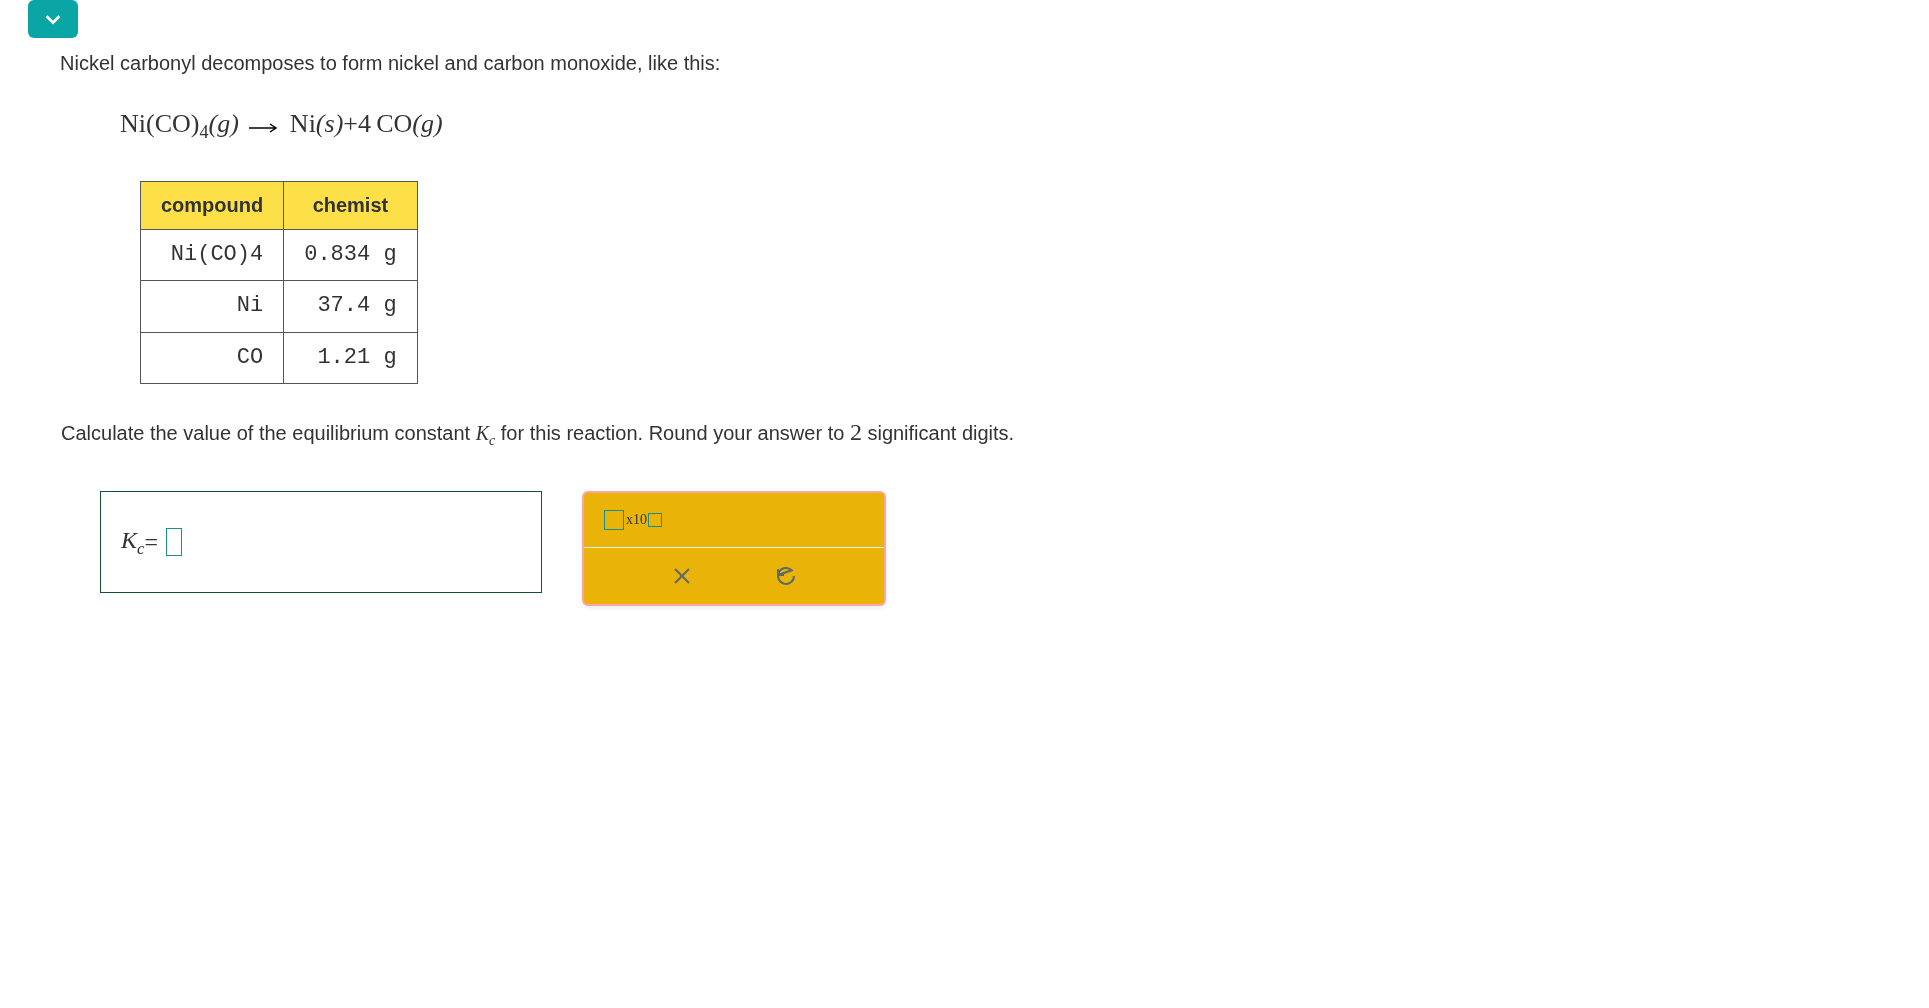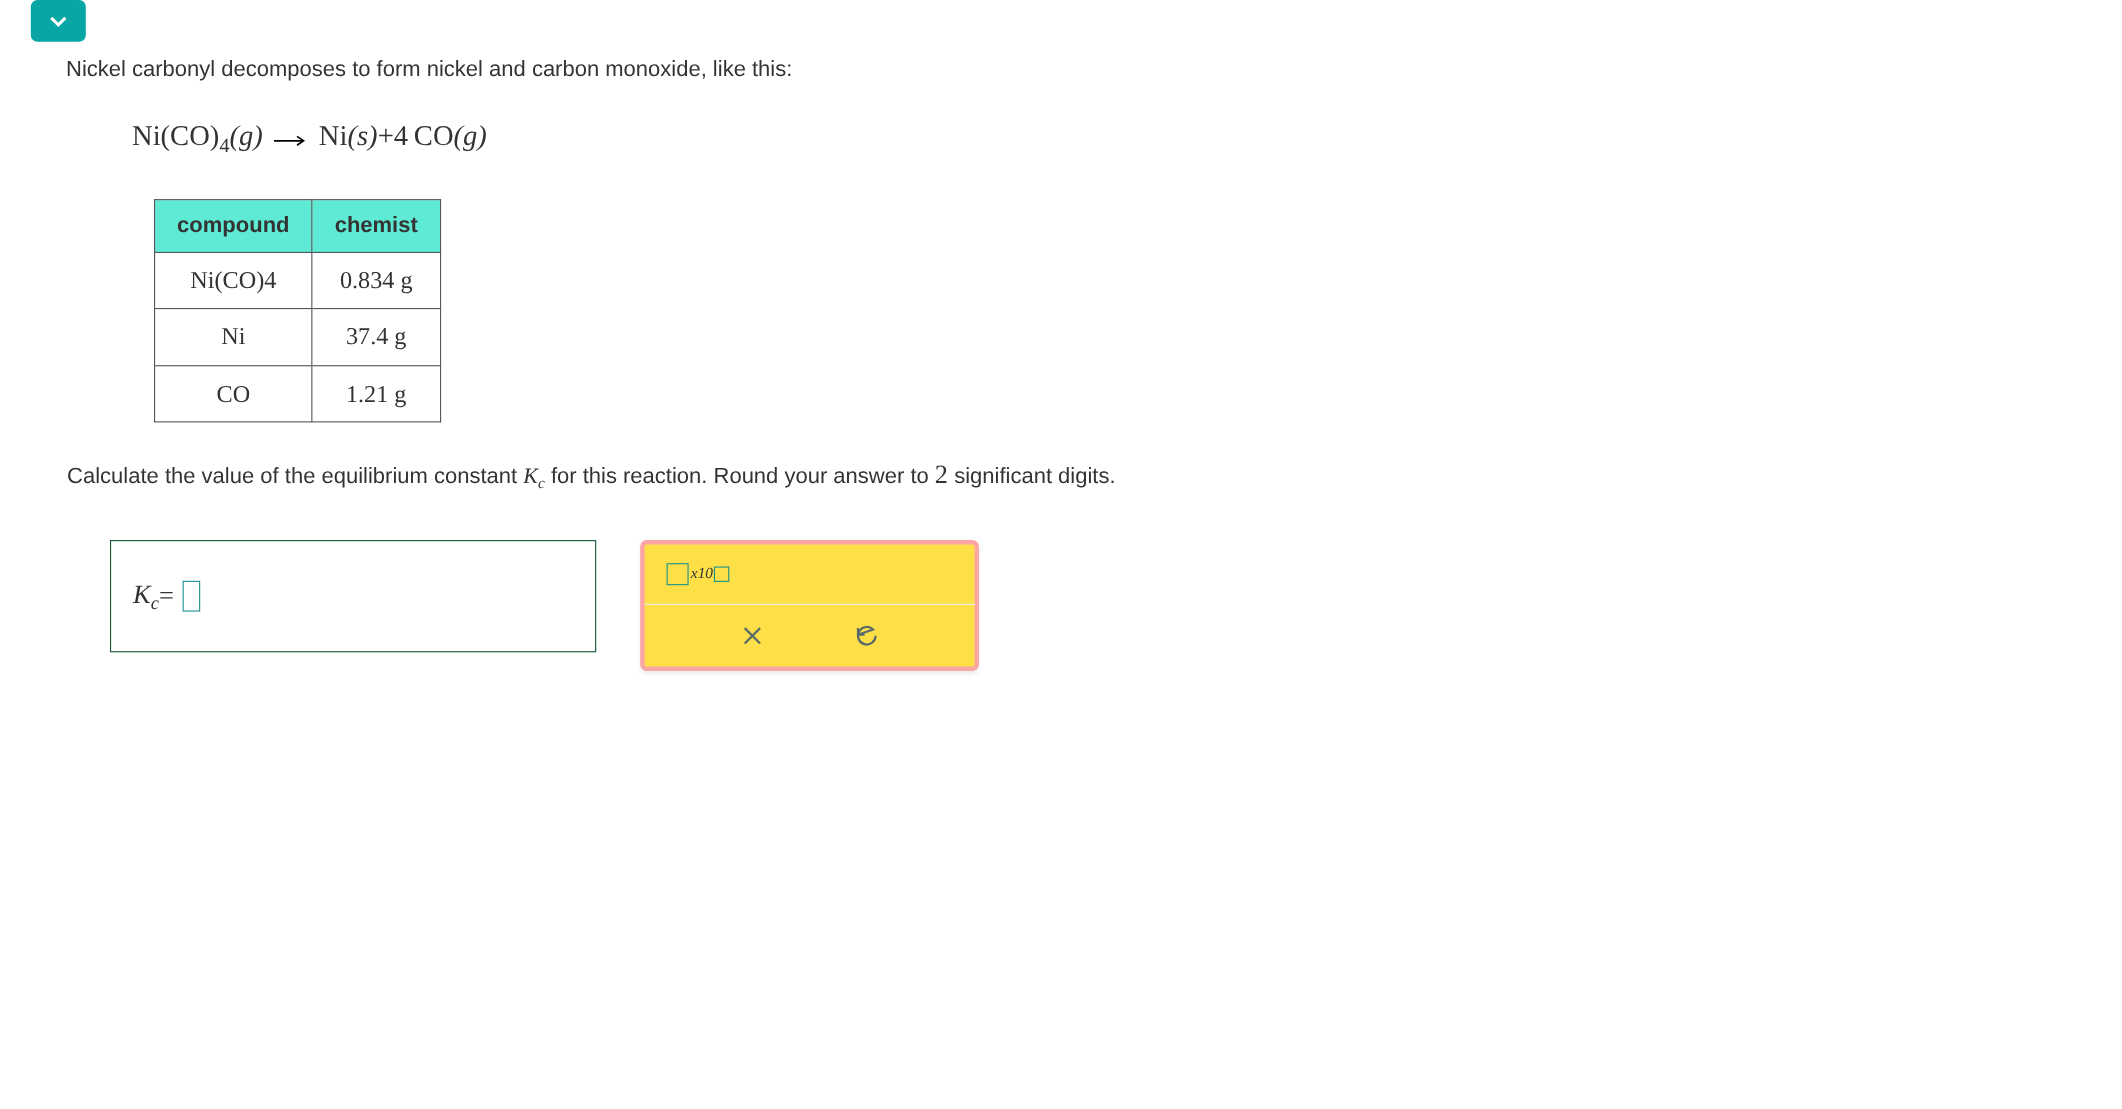--- a/index.html
+++ b/index.html
@@ -64,27 +64,28 @@
     border-collapse: collapse;
     margin: 20px 0 30px 80px;
   }
   table.comp th, table.comp td {
     border: 1px solid #555;
     padding: 8px 20px;
     text-align: center;
     font-size: 20px;
   }
   table.comp th {
-    background: #5eead4;
+    background: #fde047;
     font-weight: bold;
     font-family: Verdana, Geneva, sans-serif;
   }
   table.comp td {
-    font-family: Liberation Serif, serif;
+    font-family: Liberation Mono, monospace;
     font-size: 22px;
+    text-align: right;
   }
   .prompt {
     margin: 10px 0 40px 1px;
   }
   .kc {
     font-family: "Times New Roman", Times, serif;
     font-style: italic;
   }
   .kc .sub {
     font-size: 0.7em;
@@ -109,26 +110,25 @@
   }
   .answer-box .placeholder {
     display: inline-block;
     width: 14px;
     height: 26px;
     border: 1px solid #1a8f8f;
     margin-left: 8px;
     vertical-align: middle;
   }
   .tool-panel {
-    border: 4px solid #fca5a5;
+    border: 2px solid #fca5a5;
     border-radius: 6px;
     width: 300px;
     box-shadow: 0 2px 4px rgba(0,0,0,0.08);
-    background:#fde047;
-    font-style:italic;
+    background:#eab308;
   }
   .tool-row {
     padding: 16px 20px;
     display: flex;
     align-items: center;
     gap: 50px;
   }
   .tool-row.top {
     border-bottom: 1px solid #e3eeee;
     justify-content: flex-start;

